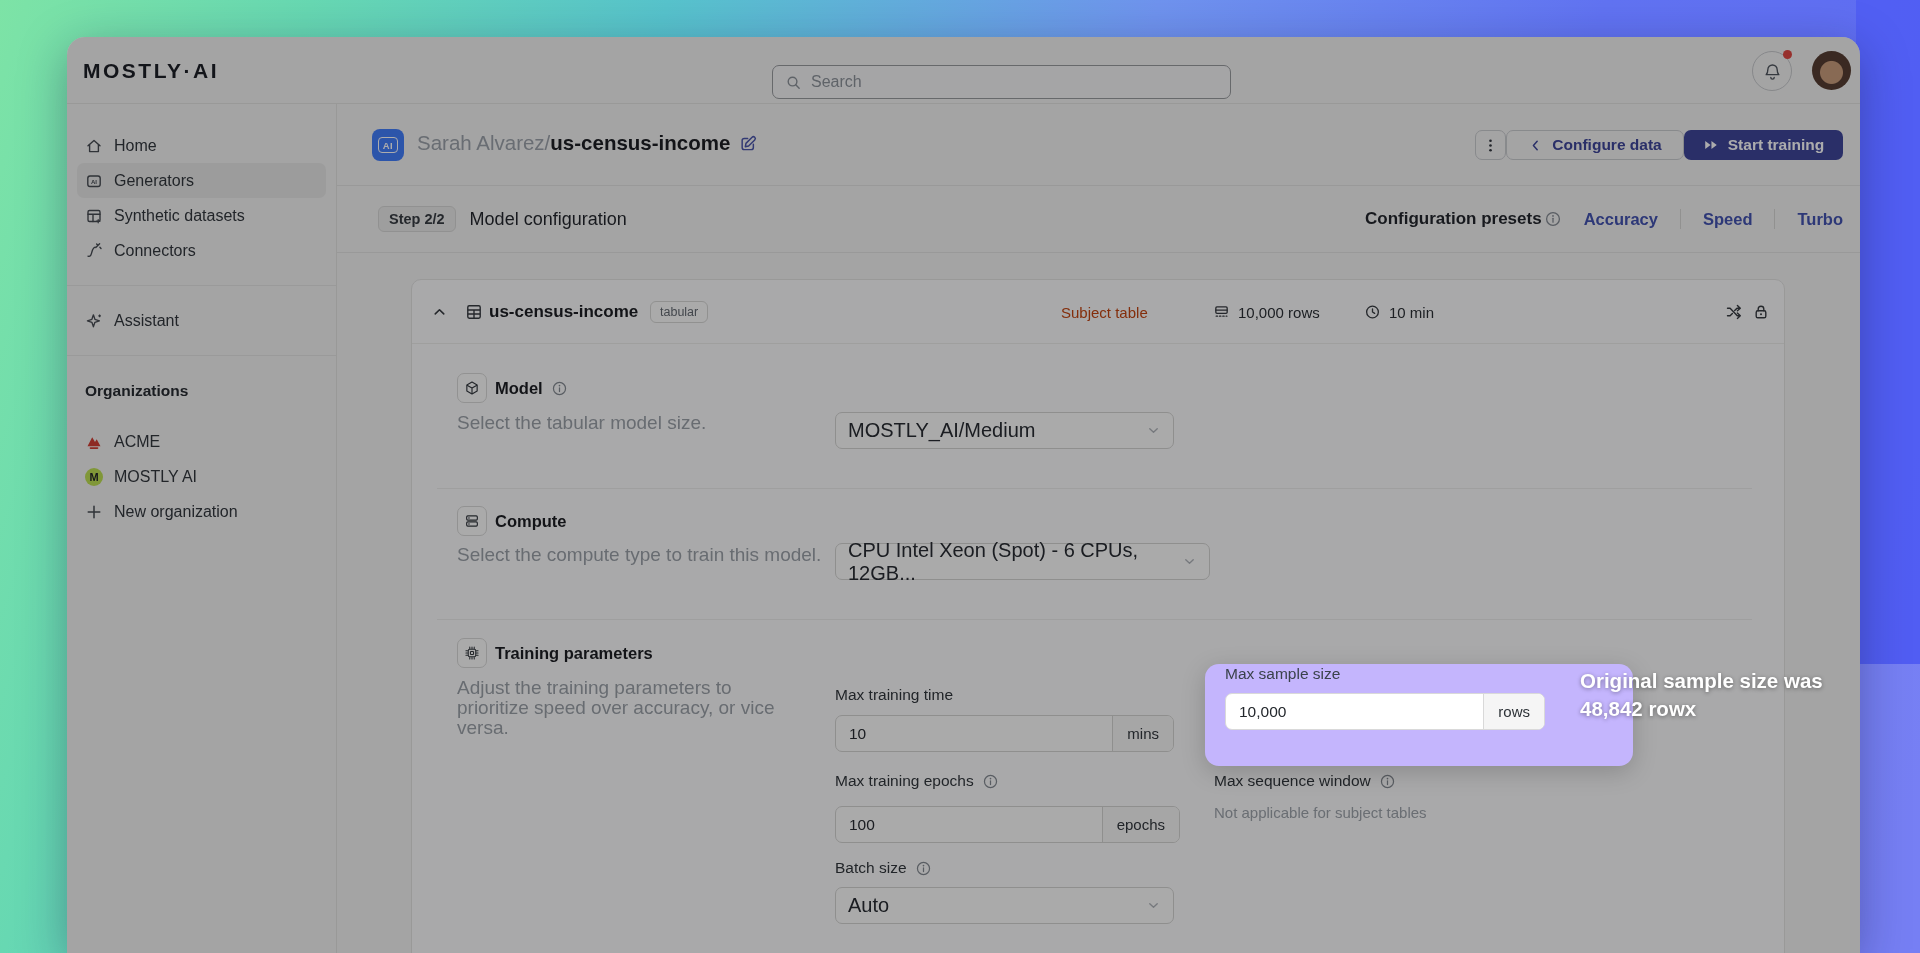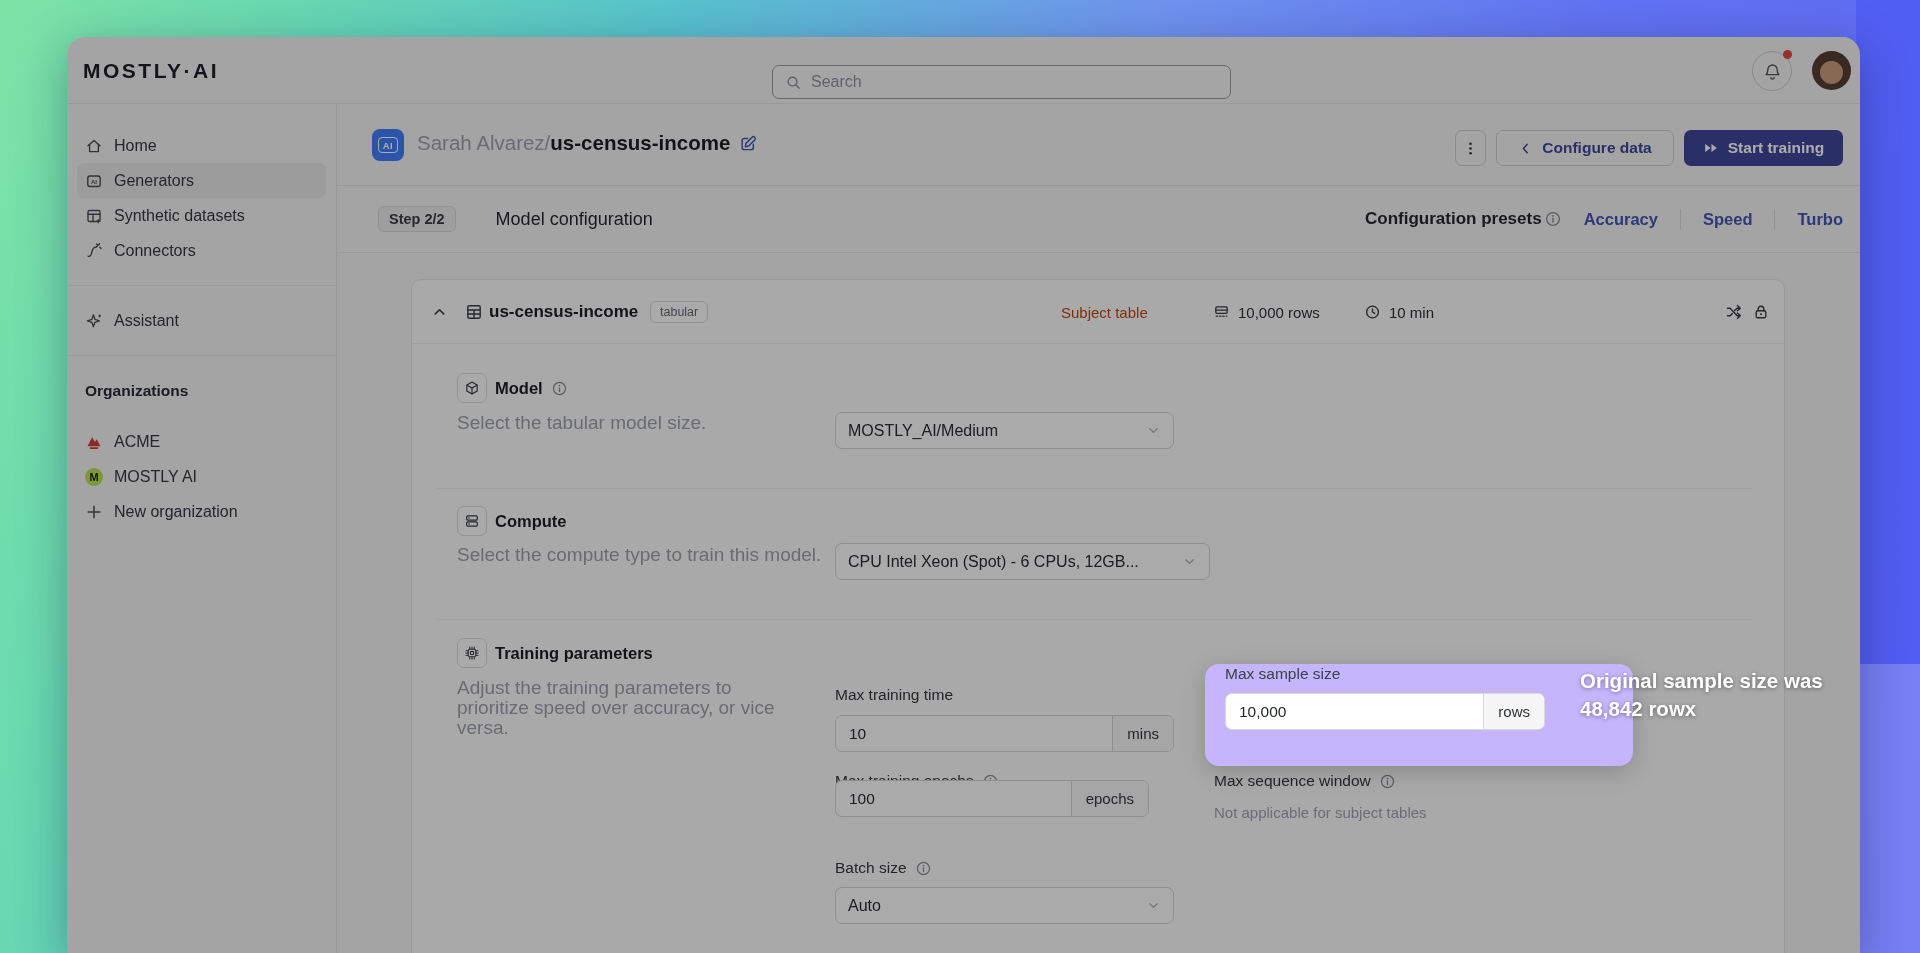--- a/index.html
+++ b/index.html
@@ -45,30 +45,30 @@
   
   .main{position:absolute;left:270px;top:67px;right:0;bottom:0}
   .page-header{position:absolute;left:0;top:0;right:0;height:82px;border-bottom:1px solid #e3e3e1}
   .gen-icon{position:absolute;left:35px;top:25px;width:32px;height:32px;border-radius:8px;background:#3e7bfa;
     color:#fff;display:flex;align-items:center;justify-content:center}
   .gen-icon-inner{border:1.6px solid #fff;border-radius:4px;font-size:9.5px;font-weight:700;padding:1.5px 3.5px;letter-spacing:.5px}
   .page-title{position:absolute;left:80px;top:27px;font-size:20.5px;display:flex;align-items:center;gap:9px}
   .title-owner{color:#9aa0a7}
   .title-name{color:#17191d;font-weight:700}
   .edit-icon{color:#4752a8;display:flex}
-  .header-actions{position:absolute;right:17px;top:26px;display:flex;gap:10px;height:36px}
+  .header-actions{position:absolute;right:17px;top:26px;display:flex;height:30px}
   .btn{display:flex;align-items:center;justify-content:center;border-radius:7px;font-size:15.5px;font-weight:700;font-family:inherit;cursor:default}
   .btn-kebab{width:31px;border:1px solid #c9cbcd;color:#30353b;background:transparent}
   .btn-outline{width:178px;border:1px solid #c9cbcd;color:#3a4297;background:transparent;gap:9px}
   .btn-primary{width:159px;background:#3a4297;color:#fff;gap:9px;border:none}
 
   .step-bar{position:absolute;left:0;top:82px;right:0;height:67px;border-bottom:1px solid #e3e3e1;display:flex;align-items:center}
   .step-badge{margin-left:41px;background:#eaeae8;border:1px solid #d7d7d5;border-radius:6px;
     font-size:14.5px;font-weight:700;color:#33383d;padding:4px 10px}
-  .step-title{margin-left:40px;font-size:18px;color:#1e2126;font-weight:500}
+  .step-title{margin-left:14px;font-size:18px;color:#1e2126;font-weight:500}
   .step-right{margin-left:auto;margin-right:17px;display:flex;align-items:center;gap:22px}
   .presets-label{display:flex;align-items:center;gap:2px;font-size:17px;font-weight:700;color:#1e2126}
   .info-ic{color:#82888f;display:flex}
   .preset-link{font-size:16.5px;font-weight:700;color:#3f4fae}
   .v-sep{width:1px;height:20px;background:#d6d6d4}
 
   
   .card{position:absolute;left:74px;top:175px;width:1374px;height:820px;background:#fbfbfa;
     border:1px solid #e2e2e0;border-radius:10px}
   .card-header{position:absolute;left:0;top:0;right:0;height:64px;border-bottom:1px solid #ebebe9}
@@ -77,42 +77,42 @@
   .type-badge{border:1px solid #d6d6d4;border-radius:6px;font-size:12.5px;color:#60666d;padding:3px 9px;background:#fcfcfb}
   .meta{display:flex;align-items:center;gap:8px;font-size:15px;color:#272b30}
   .meta .ic, .hdr-ic{color:#33373c;display:flex}
   .role-label{font-size:15px;color:#c2410c}
 
   .sec-iconbox{position:absolute;width:30px;height:30px;border:1px solid #d8d8d6;border-radius:7px;
     display:flex;align-items:center;justify-content:center;color:#2f3439;background:#fcfcfb}
   .sec-title{position:absolute;font-size:16.5px;font-weight:700;color:#17191d;display:flex;align-items:center;gap:8px;height:30px}
   .sec-desc{position:absolute;font-size:19px;color:#989ea5;line-height:20px}
   .control{position:absolute;height:37px;border:1px solid #d3d3d1;border-radius:7px;background:#fcfcfb;display:flex;align-items:center}
-  .dropdown{justify-content:space-between;padding:0 12px;font-size:16px;color:#23272c}
+  .dropdown{justify-content:space-between;padding:0 12px;font-size:20px;color:#23272c}
   .dd-chevron{color:#aeb2b7;display:flex}
   .field-label{position:absolute;font-size:15.5px;color:#2d3237;display:flex;align-items:center;gap:8px;height:20px}
   .input-group{position:absolute;height:37px;display:flex;border:1px solid #d3d3d1;border-radius:7px;overflow:hidden;background:#fcfcfb}
   .input-group input{flex:1;border:none;outline:none;padding:0 13px;font-size:15.5px;color:#23272c;background:transparent;font-family:inherit;min-width:0}
   .input-suffix{display:flex;align-items:center;justify-content:center;border-left:1px solid #d3d3d1;
     background:#f6f6f5;font-size:15px;color:#2d3237;padding:0 14px;flex:none}
   .hr{position:absolute;left:25px;right:32px;height:1px;background:#ececea}
   .note-text{position:absolute;font-size:15px;color:#9ba1a8}
 
   
   .ch-chevron{left:19px}.ch-table{left:53px}.ch-title{left:77px}.ch-badge{left:238px}
   .ch-role{left:649px}.ch-rows{left:801px}.ch-time{left:952px}.ch-shuffle{left:1313px}.ch-lock{left:1340px}
   .s-model-icon{left:45px;top:93px}.s-model-title{left:83px;top:93px}.s-model-desc{left:45px;top:133px}
   .s-model-dd{left:423px;top:132px;width:339px}
   .hr1{top:208px}
   .s-comp-icon{left:45px;top:226px}.s-comp-title{left:83px;top:226px}.s-comp-desc{left:45px;top:265px}
   .s-comp-dd{left:423px;top:263px;width:375px}
   .hr2{top:339px}
   .s-train-icon{left:45px;top:358px}.s-train-title{left:83px;top:358px}.s-train-desc{left:45px;top:398px;width:345px}
   .f-time-label{left:423px;top:405px}.f-time-input{left:423px;top:435px;width:339px}
-  .f-epochs-label{left:423px;top:491px}.f-epochs-input{left:423px;top:500px;width:314px}
+  .f-epochs-label{left:423px;top:491px}.f-epochs-input{left:423px;top:526px;width:345px}
   .f-batch-label{left:423px;top:578px}.f-batch-dd{left:423px;top:607px;width:339px}
   .f-msw-label{left:802px;top:491px}.f-msw-note{left:802px;top:524px}
 
   
   .popup{position:absolute;left:1138px;top:627px;width:428px;height:102px;background:#c4b5fd;border-radius:14px;
     z-index:50;padding:0 20px;box-shadow:0 6px 24px rgba(0,0,0,.18)}
   .popup .field-label{position:static;color:#3a424b;margin-bottom:9px}
   .popup .input-group{position:static;width:320px;border-color:#d9d9d9;background:#fff}
   .popup .input-suffix{background:#f5f5f5;border-color:#d9d9d9}
   .tour-tip{position:absolute;left:1513px;top:630px;width:310px;z-index:50;font-size:20.5px;font-weight:700;

